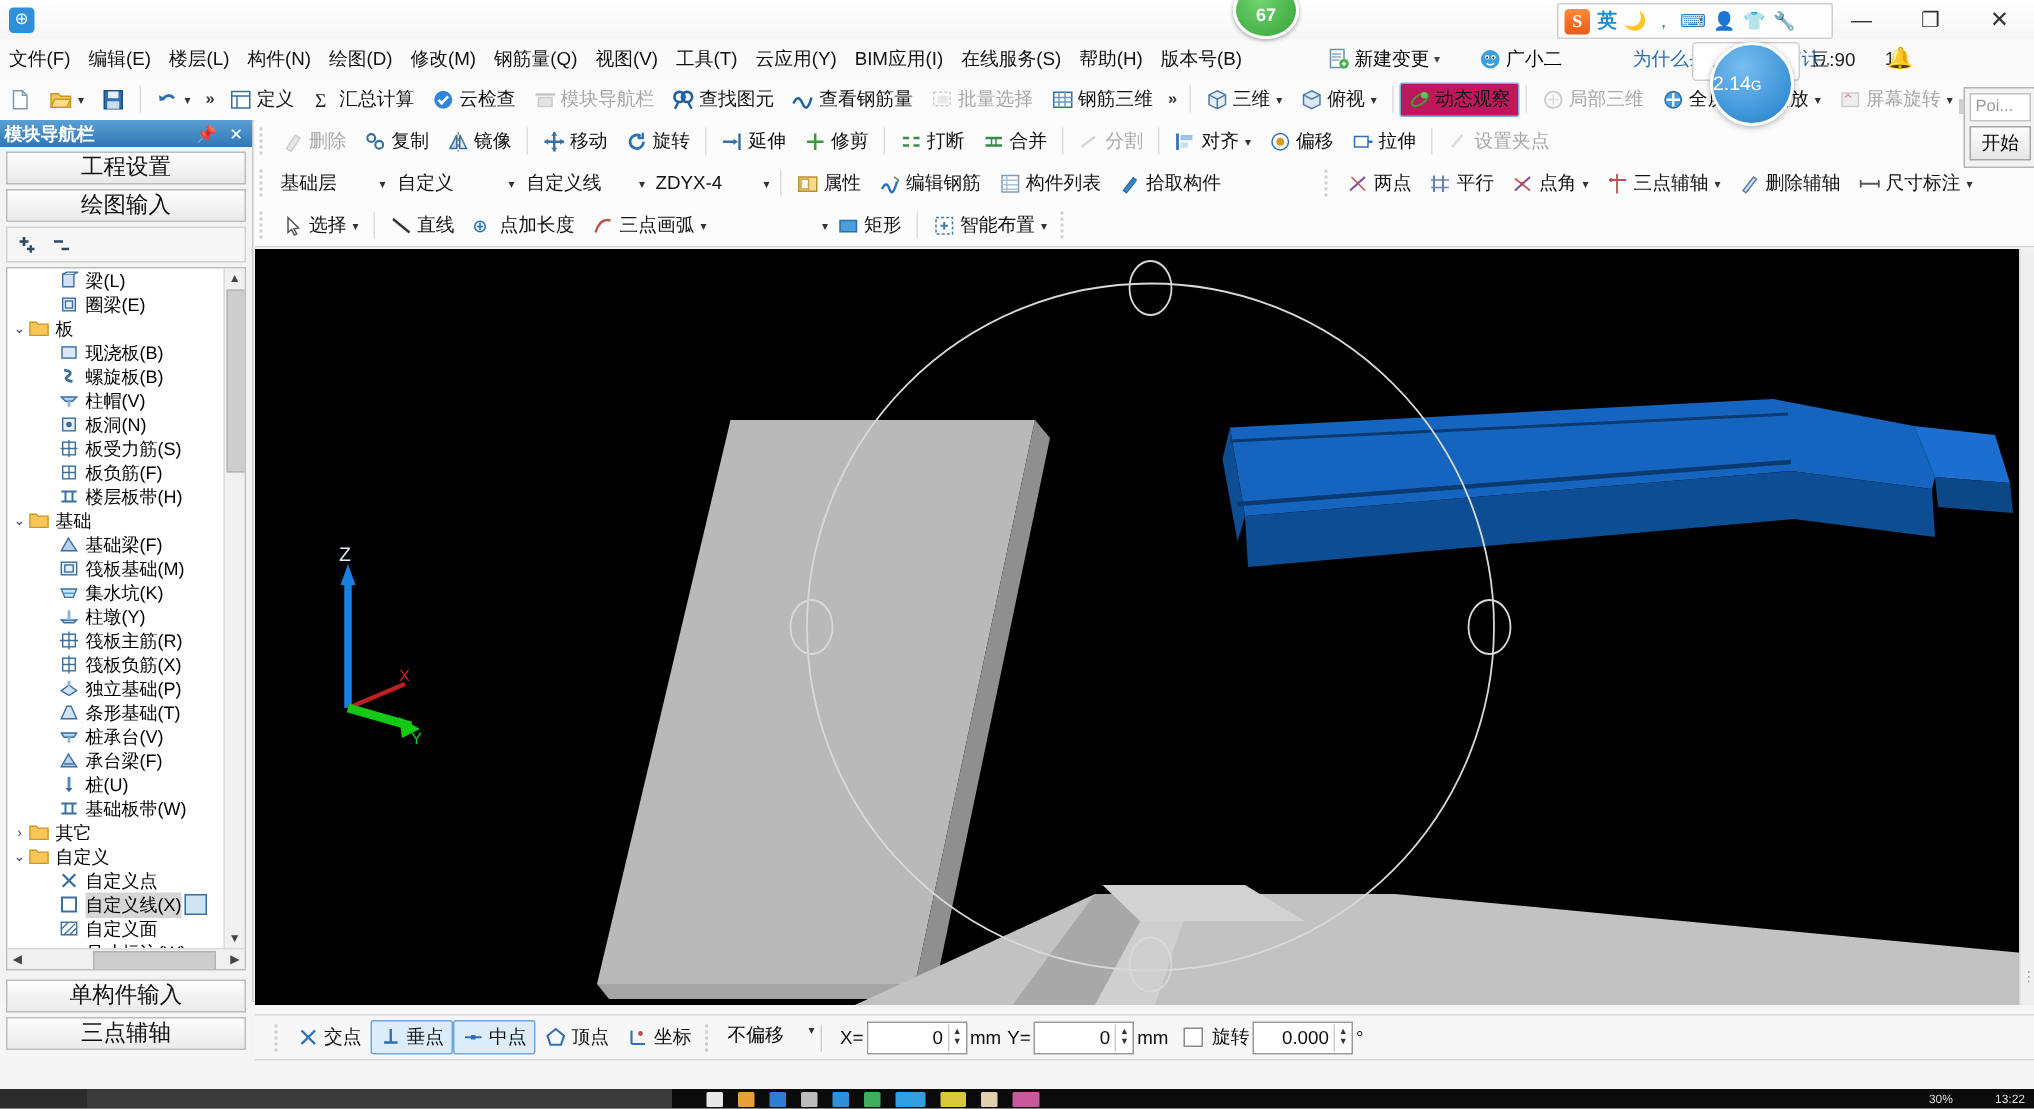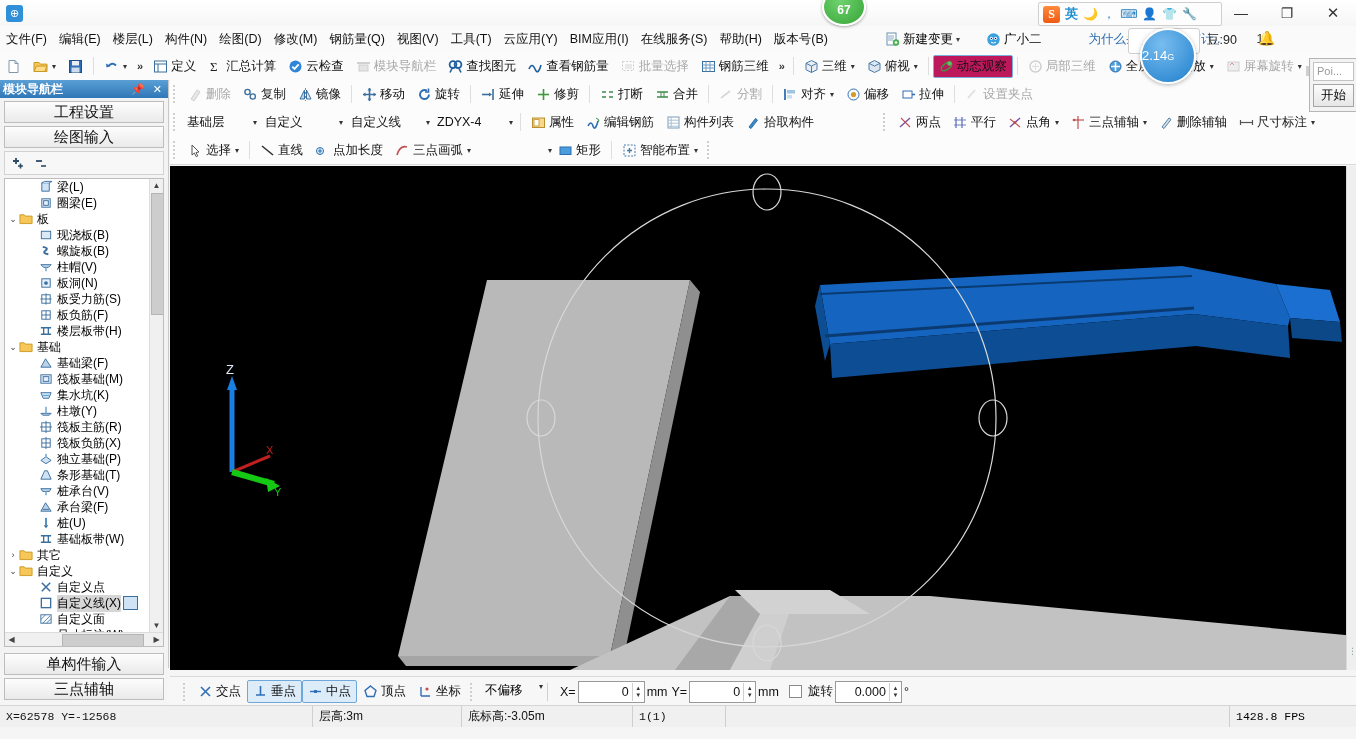--- a/index.html
+++ b/index.html
@@ -1115,29 +1115,41 @@
     <span class="numfield">
       <input readonly="" value="0.000" style="">
       <span class="spin">
           <span>▲</span>
           <span>▼</span>
         </span>
     </span>
     <span class="lbl">°</span>
   </div>
 
-  <div class="statusbar">
-    <div class="sb-cell" style="width:300px;">X=62578 Y=-12568</div>
-    <div class="sb-cell k" style="width:136px;">层高:3m</div>
-    <div class="sb-cell k" style="width:158px;">底标高:-3.05m</div>
-    <div class="sb-cell" style="width:80px;">1(1)</div>
-    <div class="sb-flex"></div>
-    <div class="sb-fps">1428.8 FPS</div>
-  </div>
 
   <div class="tiny-scroll"></div>
   <div class="poiwidget">
     <div class="poi-input">Poi...</div>
     <div class="poi-btn">开始</div>
   </div>
 
+  <div class="taskbar">
+    <div class="tbar-seg" style="width:58px;background:#2b2b2b;"></div>
+    <div class="tbar-seg" style="width:390px;background:#3a3a3a;"></div>
+    <div style="display:flex;align-items:center;margin-left:18px;">
+      <div class="tbar-ic" style="background:#e8e8e8;"></div>
+      <div class="tbar-ic" style="background:#e8a03a;"></div>
+      <div class="tbar-ic" style="background:#2f7fd0;"></div>
+      <div class="tbar-ic" style="background:#bcbcbc;"></div>
+      <div class="tbar-ic" style="background:#2f8fd8;"></div>
+      <div class="tbar-ic" style="background:#3fae5a;"></div>
+      <div class="tbar-ic" style="background:#2f9fe0;width:20px;"></div>
+      <div class="tbar-ic" style="background:#d8c93a;width:17px;"></div>
+      <div class="tbar-ic" style="background:#e0d0b0;"></div>
+      <div class="tbar-ic" style="background:#c85a9a;width:18px;"></div>
+    </div>
+    <div class="tbar-right">
+      <span>30%</span>
+      <span>13:22</span>
+    </div>
+  </div>
 
 </div>
 
 </body></html>

